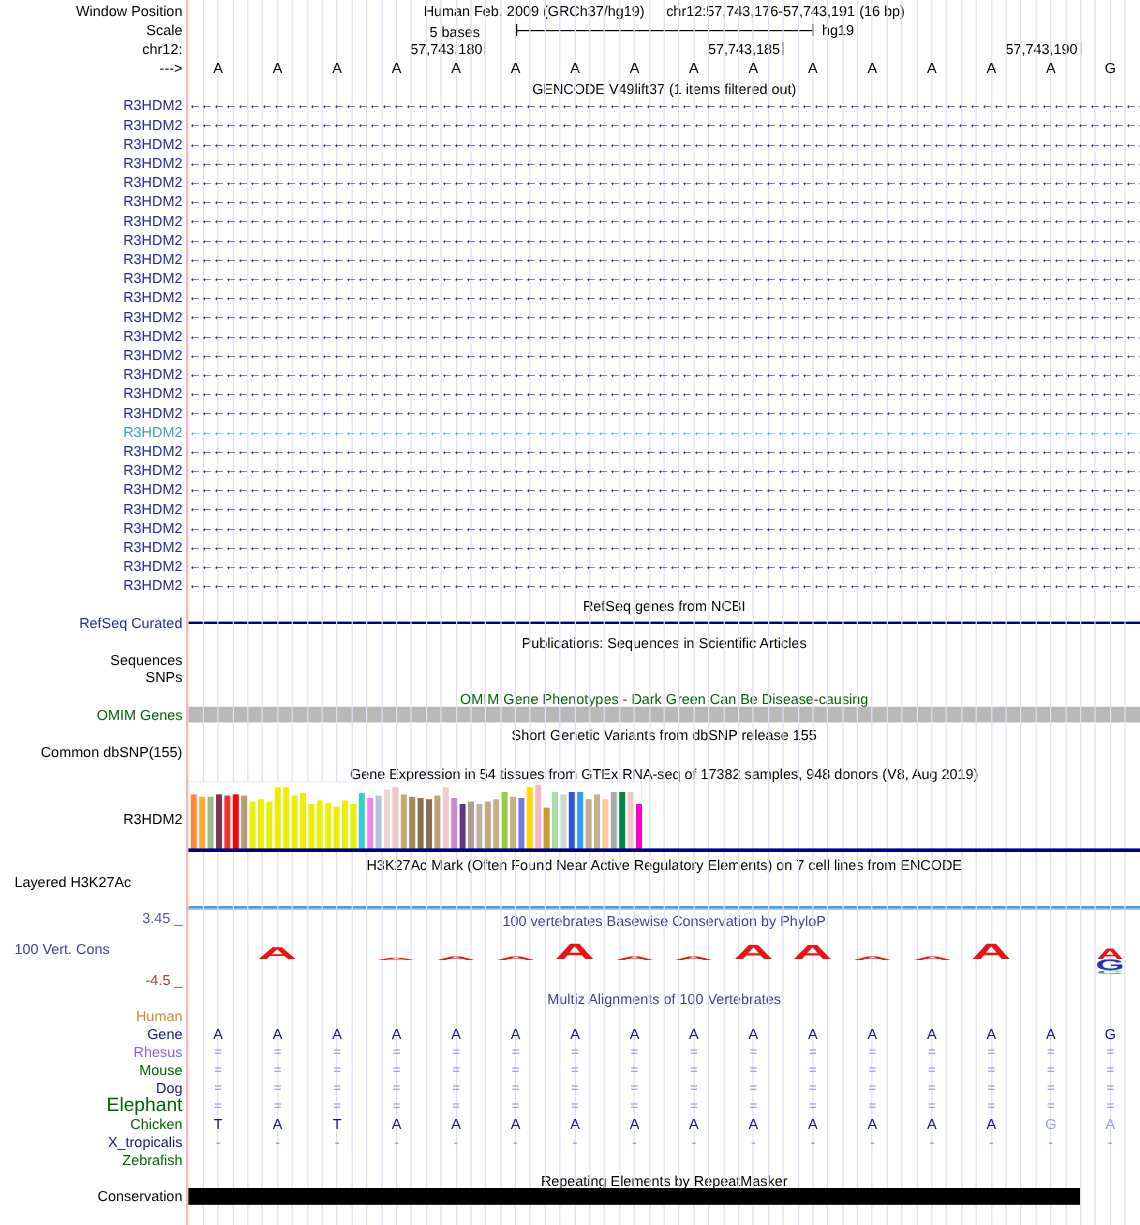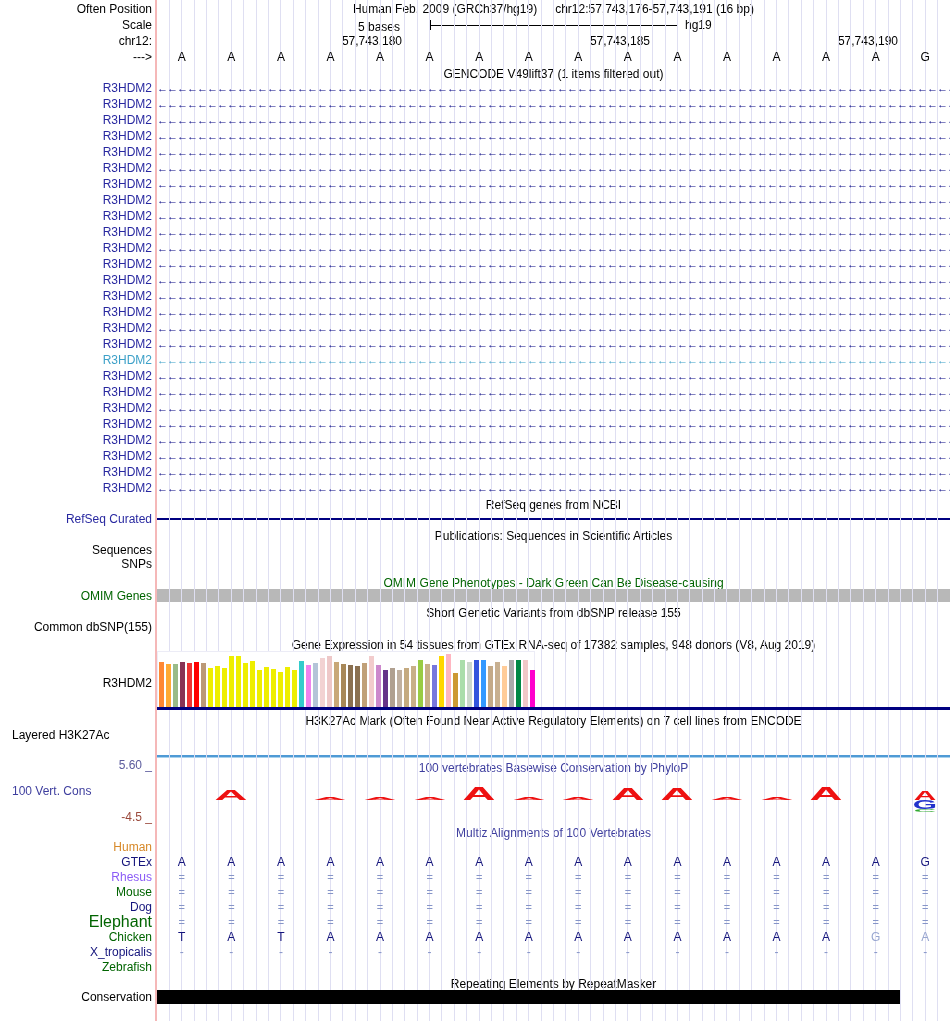--- a/index.html
+++ b/index.html
@@ -11,21 +11,21 @@
          font-size:12px;line-height:14px;color:#000;white-space:nowrap;}
   .tick{position:absolute;width:1px;background:#000;}
   .bluetxt{color:#3e3e9e;}
   .greentxt{color:#006400;}
 </style>
 </head>
 <body>
 
 <div id="canvas">
 
-  <div class="lbl rlbl" style="top:2px">Often Position</div>
+  <div class="lbl rlbl" style="top:2px">Window Position</div>
   <div class="title" style="top:2px">
     <span>Human Feb. 2009 (GRCh37/hg19)</span><span style="display:inline-block;width:18px"></span><span>chr12:57,743,176-57,743,191 (16 bp)</span>
   </div>
 
   <div class="lbl rlbl" style="top:18px">Scale</div>
   <div class="lbl" style="top:20px;left:334px;width:90px;text-align:center">5 bases</div>
   <div style="position:absolute;left:430px;top:25px;width:248px;height:1px;background:#000"></div>
   <div class="tick" style="left:430px;top:20px;height:10px"></div>
   <div class="tick" style="left:677px;top:20px;height:10px"></div>
   <div class="lbl" style="top:18px;left:685px;width:60px;text-align:left">hg19</div>
@@ -57,21 +57,21 @@
   <div class="title" style="top:606px">Short Genetic Variants from dbSNP release 155</div>
   <div class="lbl rlbl" style="top:620px">Common dbSNP(155)</div>
 
   <div class="title" style="top:638px">Gene Expression in 54 tissues from GTEx RNA-seq of 17382 samples, 948 donors (V8, Aug 2019)</div>
   <div class="lbl rlbl" style="top:676px">R3HDM2</div>
 
   <div class="title" style="top:714px">H3K27Ac Mark (Often Found Near Active Regulatory Elements) on 7 cell lines from ENCODE</div>
   <div class="lbl" style="top:728px;left:12px;width:140px;text-align:left">Layered H3K27Ac</div>
   <div style="position:absolute;left:157px;top:755px;width:793px;height:2px;background:#4f9ad5;border-bottom:1px solid #a8d2ee"></div>
 
-  <div class="lbl rlbl" style="top:758px;color:#5b5b9d">5.60 _</div>
+  <div class="lbl rlbl" style="top:758px;color:#5b5b9d">3.45 _</div>
   <div class="title bluetxt" style="top:761px">100 vertebrates Basewise Conservation by PhyloP</div>
   <div class="lbl bluetxt" style="top:784px;left:12px;width:140px;text-align:left">100 Vert. Cons</div>
   <div class="lbl rlbl" style="top:810px;color:#9b4a3c">-4.5 _</div>
 
   <div class="title bluetxt" style="top:826px">Multiz Alignments of 100 Vertebrates</div>
 
   <div class="title" style="top:977px">Repeating Elements by RepeatMasker</div>
   <div class="lbl rlbl" style="top:990px">Conservation</div>
   <div style="position:absolute;left:157px;top:990px;width:743px;height:14px;background:#000;z-index:3"></div>
 
@@ -303,21 +303,21 @@
     <div style="position: absolute; left: 908.219px; top: 791px; width: 34px; height: 9px; z-index: 2;">
       <span style="position: absolute; bottom: 0px; left: 50%; font-size: 24px; line-height: 17px; font-weight: bold; color: rgb(238, 17, 17); transform: translateX(-50%) scale(1.3, 0.529412); transform-origin: center bottom; display: block;">A</span>
     </div>
     <div style="position: absolute; left: 908.219px; top: 800px; width: 34px; height: 9px; z-index: 2;">
       <span style="position: absolute; bottom: 0px; left: 50%; font-size: 24px; line-height: 17px; font-weight: bold; color: rgb(34, 51, 204); transform: translateX(-50%) scale(1.3, 0.529412); transform-origin: center bottom; display: block;">G</span>
     </div>
     <div style="position: absolute; left: 908.219px; top: 809px; width: 34px; height: 3px; z-index: 2;">
       <span style="position: absolute; bottom: 0px; left: 50%; font-size: 24px; line-height: 17px; font-weight: bold; color: rgb(51, 170, 51); transform: translateX(-50%) scale(1.3, 0.176471); transform-origin: center bottom; display: block;">C</span>
     </div>
     <div style="position: absolute; left: 0px; top: 840px; width: 152px; height: 14px; text-align: right; font-size: 12px; line-height: 14px; color: rgb(215, 137, 41); z-index: 2;">Human</div>
-    <div style="position: absolute; left: 0px; top: 855px; width: 152px; height: 14px; text-align: right; font-size: 12px; line-height: 14px; color: rgb(20, 20, 124); z-index: 2;">GTEx</div>
+    <div style="position: absolute; left: 0px; top: 855px; width: 152px; height: 14px; text-align: right; font-size: 12px; line-height: 14px; color: rgb(20, 20, 124); z-index: 2;">Gene</div>
     <div style="position: absolute; left: 171.781px; top: 855px; width: 20px; height: 14px; text-align: center; font-size: 12px; line-height: 14px; color: rgb(20, 20, 124); z-index: 2;">A</div>
     <div style="position: absolute; left: 221.344px; top: 855px; width: 20px; height: 14px; text-align: center; font-size: 12px; line-height: 14px; color: rgb(20, 20, 124); z-index: 2;">A</div>
     <div style="position: absolute; left: 270.906px; top: 855px; width: 20px; height: 14px; text-align: center; font-size: 12px; line-height: 14px; color: rgb(20, 20, 124); z-index: 2;">A</div>
     <div style="position: absolute; left: 320.469px; top: 855px; width: 20px; height: 14px; text-align: center; font-size: 12px; line-height: 14px; color: rgb(20, 20, 124); z-index: 2;">A</div>
     <div style="position: absolute; left: 370.031px; top: 855px; width: 20px; height: 14px; text-align: center; font-size: 12px; line-height: 14px; color: rgb(20, 20, 124); z-index: 2;">A</div>
     <div style="position: absolute; left: 419.594px; top: 855px; width: 20px; height: 14px; text-align: center; font-size: 12px; line-height: 14px; color: rgb(20, 20, 124); z-index: 2;">A</div>
     <div style="position: absolute; left: 469.156px; top: 855px; width: 20px; height: 14px; text-align: center; font-size: 12px; line-height: 14px; color: rgb(20, 20, 124); z-index: 2;">A</div>
     <div style="position: absolute; left: 518.719px; top: 855px; width: 20px; height: 14px; text-align: center; font-size: 12px; line-height: 14px; color: rgb(20, 20, 124); z-index: 2;">A</div>
     <div style="position: absolute; left: 568.281px; top: 855px; width: 20px; height: 14px; text-align: center; font-size: 12px; line-height: 14px; color: rgb(20, 20, 124); z-index: 2;">A</div>
     <div style="position: absolute; left: 617.844px; top: 855px; width: 20px; height: 14px; text-align: center; font-size: 12px; line-height: 14px; color: rgb(20, 20, 124); z-index: 2;">A</div>

